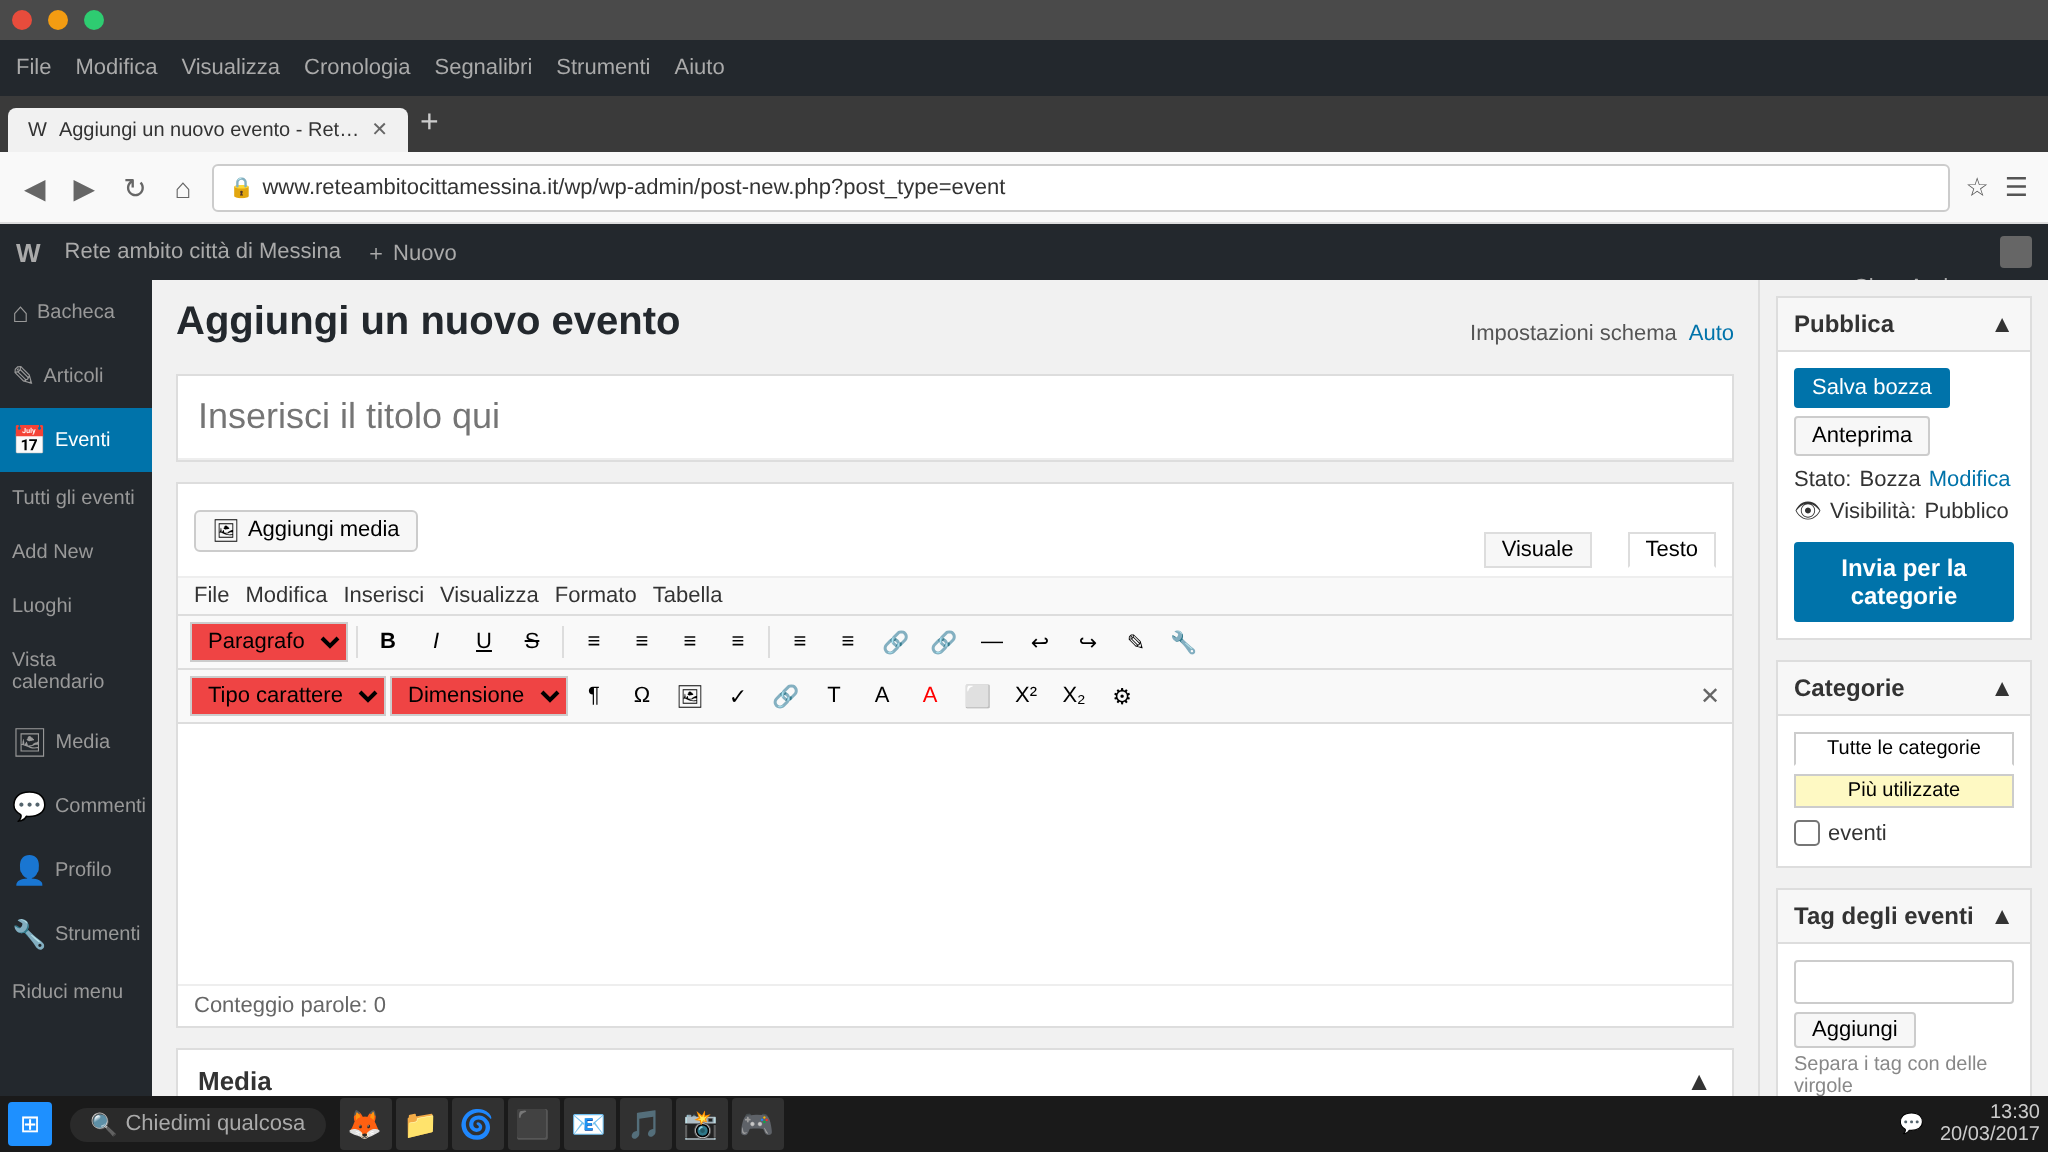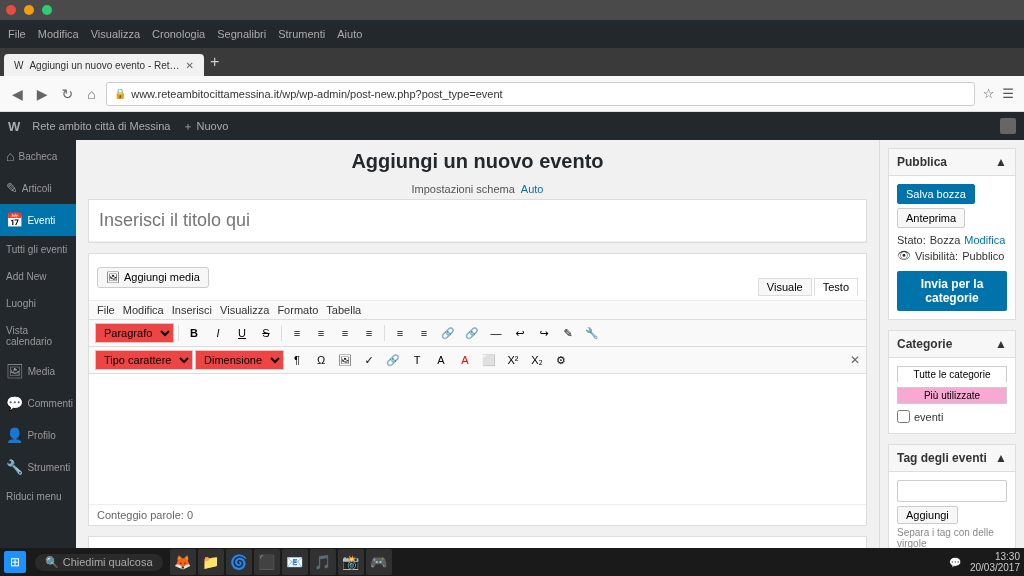--- a/index.html
+++ b/index.html
@@ -84,21 +84,21 @@
     .rs-header { background: #f7f7f7; padding: 6px 8px; font-size: 12px; font-weight: 600; border-bottom: 1px solid #ddd; display: flex; justify-content: space-between; align-items: center; }
     .rs-body { padding: 8px; }
     .rs-actions { display: flex; gap: 4px; flex-wrap: wrap; margin-bottom: 6px; }
     .rs-btn { padding: 3px 8px; font-size: 11px; cursor: pointer; border-radius: 2px; border: 1px solid #ccc; background: #f7f7f7; }
     .rs-btn-blue { background: #0073aa; color: #fff; border-color: #0073aa; }
     .rs-status { font-size: 11px; margin: 3px 0; display: flex; align-items: center; gap: 4px; }
     .rs-edit-link { font-size: 11px; color: #0073aa; cursor: pointer; }
     .rs-publish-btn { background: #0073aa; color: #fff; border: none; padding: 6px 10px; font-size: 12px; font-weight: 600; cursor: pointer; width: 100%; margin-top: 6px; border-radius: 2px; }
 
     .cat-tabs { display: flex; gap: 4px; margin-bottom: 6px; flex-direction: column; }
-    .cat-tab { font-size: 10px; padding: 2px 6px; cursor: pointer; border: 1px solid #ccc; background: #f9a8d4; }
+    .cat-tab { font-size: 10px; padding: 2px 6px; cursor: pointer; border: 1px solid #ccc; background: #fef9c3; }
     .cat-tab.active { background: #fff; border-bottom: 1px solid #fff; }
     .cat-item { display: flex; align-items: center; gap: 4px; font-size: 11px; margin: 2px 0; }
 
     .tag-input { width: 100%; border: 1px solid #ccc; padding: 4px; font-size: 11px; border-radius: 2px; margin-bottom: 4px; }
     .tag-add-btn { font-size: 11px; padding: 2px 8px; border: 1px solid #ccc; background: #f7f7f7; cursor: pointer; border-radius: 2px; }
     .tag-hint { font-size: 10px; color: #888; margin: 3px 0; }
     .tag-link { font-size: 10px; color: #0073aa; cursor: pointer; }
 
     
     .taskbar { background: #1a1a1a; height: 28px; display: flex; align-items: center; padding: 0 4px; position: fixed; bottom: 0; left: 0; right: 0; z-index: 1000; }
@@ -214,40 +214,40 @@
       <li>
         <span class="menu-label">Riduci menu</span>
       </li>
     </ul>
   </nav>
 
   <div class="main-row" style="flex:1; overflow:hidden;">
     <div class="center-content">
       <div style="overflow-y:auto; height:100%; padding:10px 12px 40px 12px;">
 
-        <div style="display:flex; justify-content:space-between; align-items:center; margin-bottom:4px;flex-direction:column;">
+        <div style="display:flex; justify-content:space-between; align-items:center; margin-bottom:4px;">
           <h1 class="page-title">Aggiungi un nuovo evento</h1>
           <div style="display:flex; gap:6px; align-items:center;">
             <span style="font-size:11px; color:#555;">Impostazioni schema</span>
             <span style="font-size:11px; color:#0073aa; cursor:pointer;">Auto</span>
           </div>
         </div>
 
         <div class="editor-wrap">
           <input class="title-input" type="text" placeholder="Inserisci il titolo qui" style="">
         </div>
 
         <div class="editor-wrap">
 
           <div class="media-row">
             <button class="add-media-btn">
               <span>🖼</span>
               <span>Aggiungi media</span>
             </button>
-            <div style="margin-left:auto; display:flex; gap:2px;margin-top:20px;">
+            <div style="margin-left:auto; display:flex; gap:18px;margin-top:20px;">
               <button class="editor-tab">Visuale</button>
               <button class="editor-tab active">Testo</button>
             </div>
           </div>
 
           <div style="display:flex; gap:8px; padding:3px 8px; border-bottom:1px solid #ddd; background:#f9f9f9; font-size:11px;">
             <span style="cursor:pointer;">File</span>
             <span style="cursor:pointer;">Modifica</span>
             <span style="cursor:pointer;">Inserisci</span>
             <span style="cursor:pointer;">Visualizza</span>

